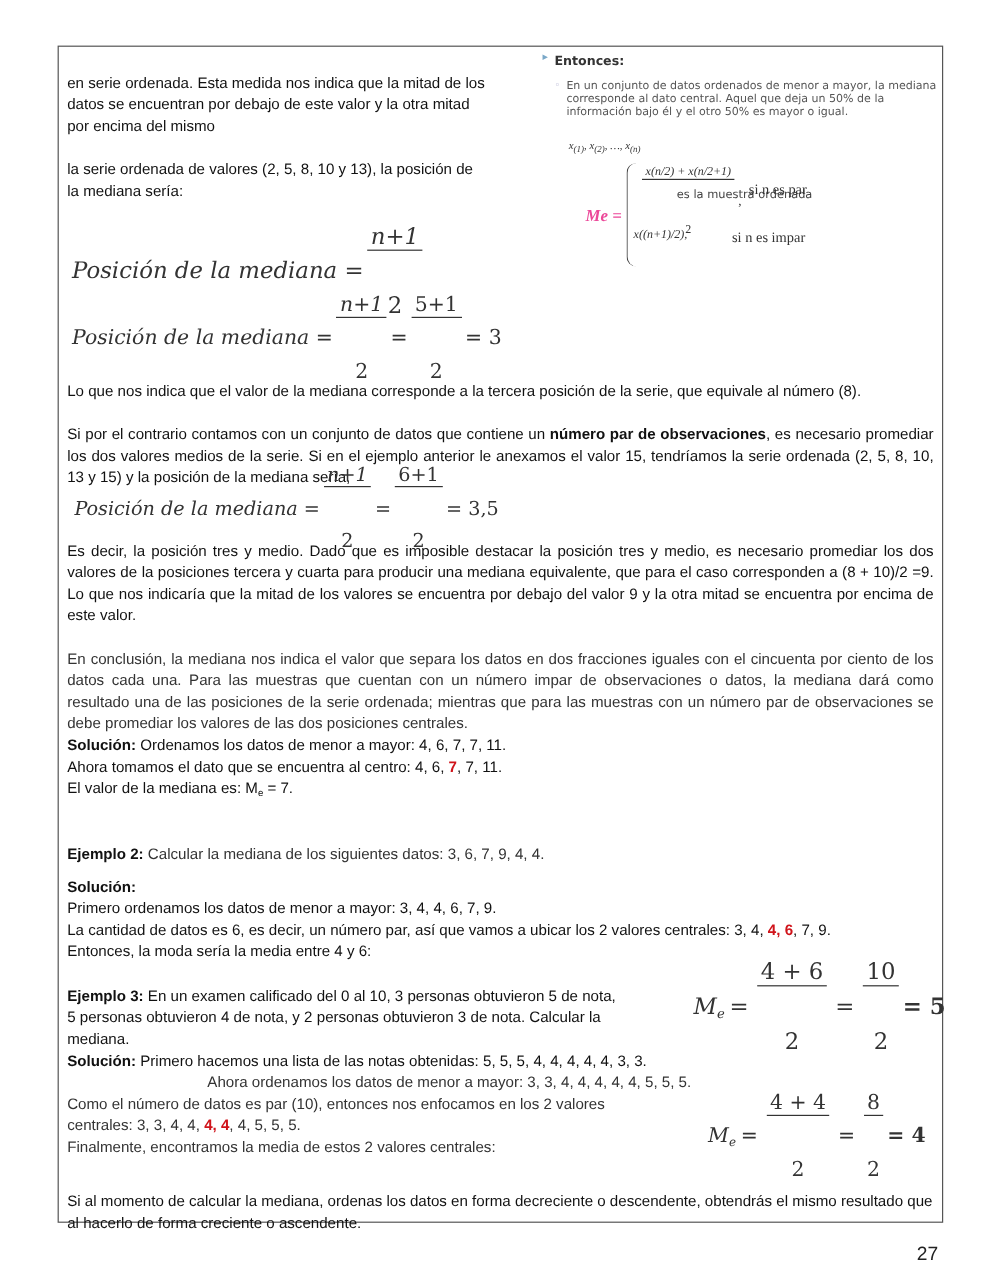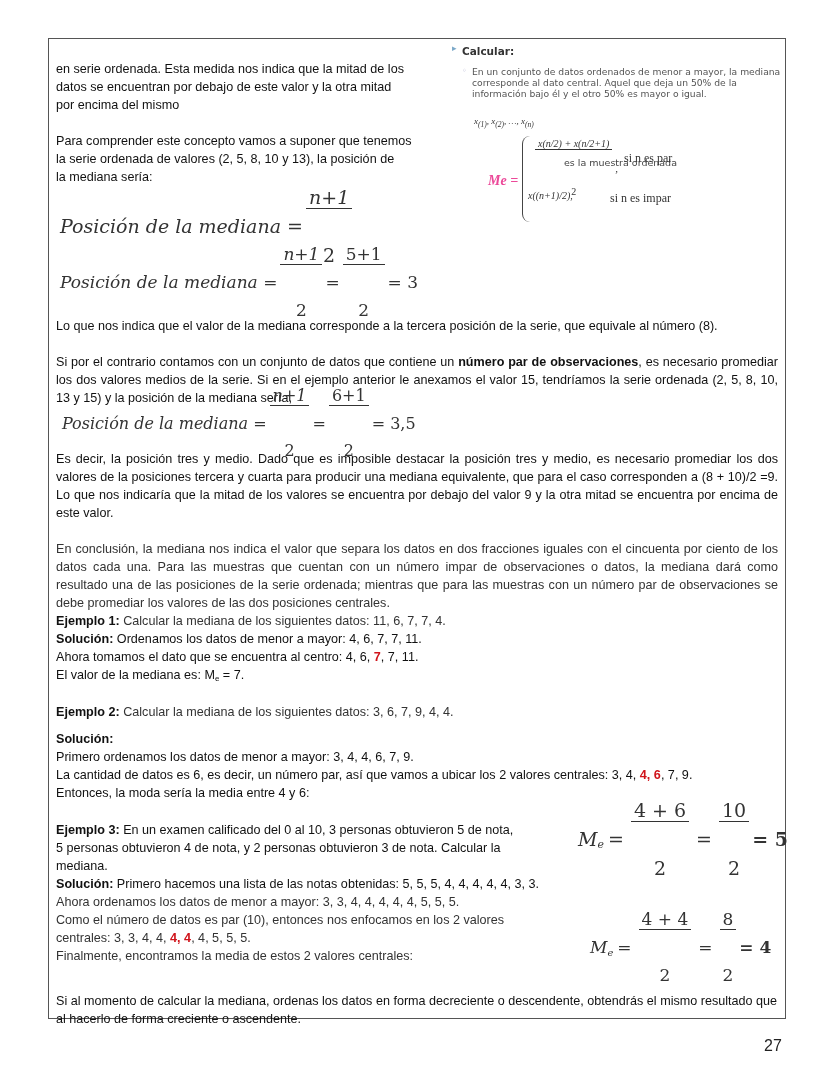--- a/index.html
+++ b/index.html
@@ -37,28 +37,27 @@
 <body>
 
 <div class="frame"></div>
 
 <div class="txt just" style="left:56px; top:40px; width:380px;">
   <div>en serie ordenada. Esta medida nos indica que la mitad de los</div>
   <div>datos se encuentran por debajo de este valor y la otra mitad</div>
   <div>por encima del mismo</div>
 </div>
 <div class="txt just" style="left:56px; top:112px; width:380px;">
-  <div>Para comprender este concepto vamos a suponer que tenemos</div>
   <div>la serie ordenada de valores (2, 5, 8, 10 y 13), la posición de</div>
   <div>la mediana sería:</div>
 </div>
 
 <div class="inset">
   <span class="bullet1">▸</span>
-  <span class="title" style="left:14px;">Calcular:</span>
+  <span class="title" style="left:14px;">Entonces:</span>
   <span class="bullet2">◦</span>
   <div class="para">En un conjunto de datos ordenados de menor a mayor, la mediana corresponde al dato central. Aquel que deja un 50% de la información bajo él y el otro 50% es mayor o igual.</div>
   <div class="sample">
     <span>x<sub>(1)</sub>, x<sub>(2)</sub>, …, x<sub>(n)</sub></span>
   </div>
   <div class="sample-label">es la muestra ordenada</div>
   <div class="me">Me =</div>
   <div class="brace"></div>
   <div class="case1">
     <span class="frac" style="font-size:10px;">
@@ -114,21 +113,20 @@
     <span class="den">2</span>
   </span>
   <span class="normal">= 3,5</span>
 </div>
 
 <div class="txt just" style="left:56px; top:430px; width:722px;">Es decir, la posición tres y medio. Dado que es imposible destacar la posición tres y medio, es necesario promediar los dos valores de la posiciones tercera y cuarta para producir una mediana equivalente, que para el caso corresponden a (8 + 10)/2 =9. Lo que nos indicaría que la mitad de los valores se encuentra por debajo del valor 9 y la otra mitad se encuentra por encima de este valor.</div>
 
 <div class="txt just gray" style="left:56px; top:520px; width:722px;">En conclusión, la mediana nos indica el valor que separa los datos en dos fracciones iguales con el cincuenta por ciento de los datos cada una. Para las muestras que cuentan con un número impar de observaciones o datos, la mediana dará como resultado una de las posiciones de la serie ordenada; mientras que para las muestras con un número par de observaciones se debe promediar los valores de las dos posiciones centrales.</div>
 
 <div class="txt" style="left:56px; top:612px; width:722px;">
-  <div><span class="b">Ejemplo 1:</span><span class="gray"> Calcular la mediana de los siguientes datos: 11, 6, 7, 7, 4.</span></div>
   <div><span class="b">Solución:</span><span> Ordenamos los datos de menor a mayor: 4, 6, 7, 7, 11.</span></div>
   <div><span>Ahora tomamos el dato que se encuentra al centro: 4, 6, </span><span class="red">7</span><span>, 7, 11.</span></div>
   <div><span>El valor de la mediana es: M</span><span class="sub">e</span><span> = 7.</span></div>
 </div>
 
 <div class="txt" style="left:56px; top:703px; width:722px;">
   <span class="b">Ejemplo 2:</span><span class="gray"> Calcular la mediana de los siguientes datos: 3, 6, 7, 9, 4, 4.</span>
 </div>
 <div class="txt" style="left:56px; top:730px; width:722px;">
   <div class="b">Solución:</div>
@@ -151,21 +149,21 @@
     <span class="den">2</span>
   </span>
   <span class="b">= 5</span>
 </div>
 
 <div class="txt" style="left:56px; top:821px; width:520px;">
   <div><span class="b">Ejemplo 3:</span><span> En un examen calificado del 0 al 10, 3 personas obtuvieron 5 de nota,</span></div>
   <div>5 personas obtuvieron 4 de nota, y 2 personas obtuvieron 3 de nota. Calcular la</div>
   <div>mediana.</div>
   <div style="white-space:nowrap;"><span class="b">Solución:</span><span> Primero hacemos una lista de las notas obtenidas: 5, 5, 5, 4, 4, 4, 4, 4, 3, 3.</span></div>
-  <div class="gray" style="white-space:nowrap;">Ahora ordenamos los datos de menor a mayor: 3, 3, 4, 4, 4, 4, 4, 5, 5, 5.</div>
+  <div class="gray" style="white-space:nowrap;text-align:right;">Ahora ordenamos los datos de menor a mayor: 3, 3, 4, 4, 4, 4, 4, 5, 5, 5.</div>
   <div class="gray">Como el número de datos es par (10), entonces nos enfocamos en los 2 valores</div>
   <div class="gray"><span>centrales: 3, 3, 4, 4, </span><span class="red">4, 4</span><span>, 4, 5, 5, 5.</span></div>
   <div class="gray">Finalmente, encontramos la media de estos 2 valores centrales:</div>
 </div>
 <div class="txt" style="left:56px; top:992px; width:722px;">Si al momento de calcular la mediana, ordenas los datos en forma decreciente o descendente, obtendrás el mismo resultado que al hacerlo de forma creciente o ascendente.</div>
 
 <div class="medeq" style="left:590px; top:910px; font-size:17px;">
   <span class="it">M</span>
     <span class="it" style="font-size:10px; margin-top:10px;">e</span>
   <span style="margin:0 4px;">=</span>

